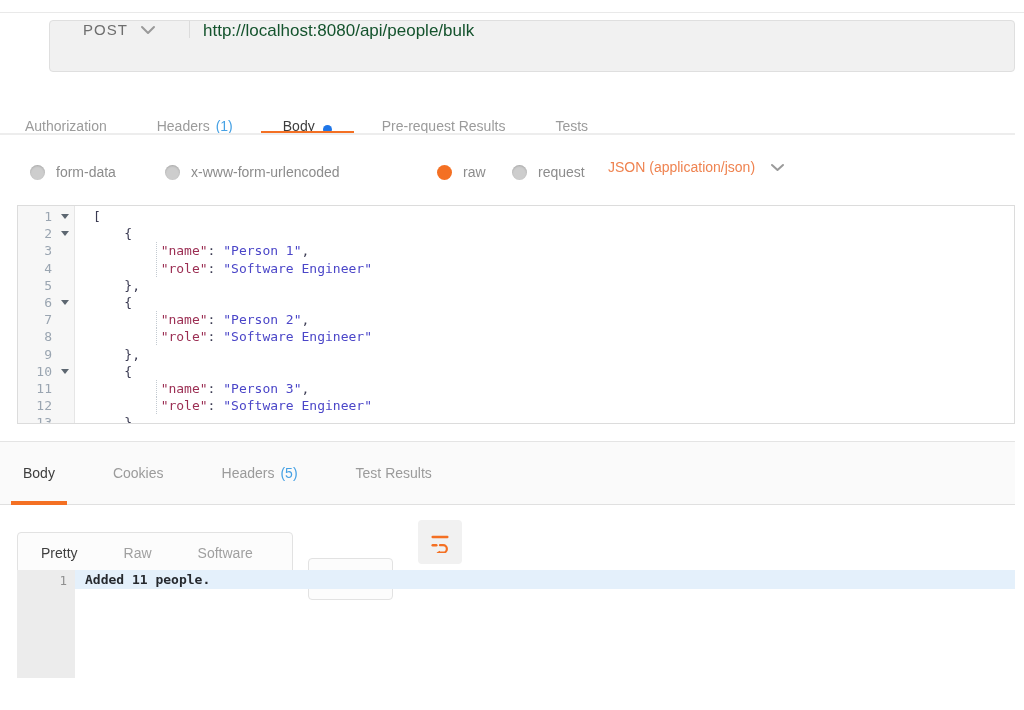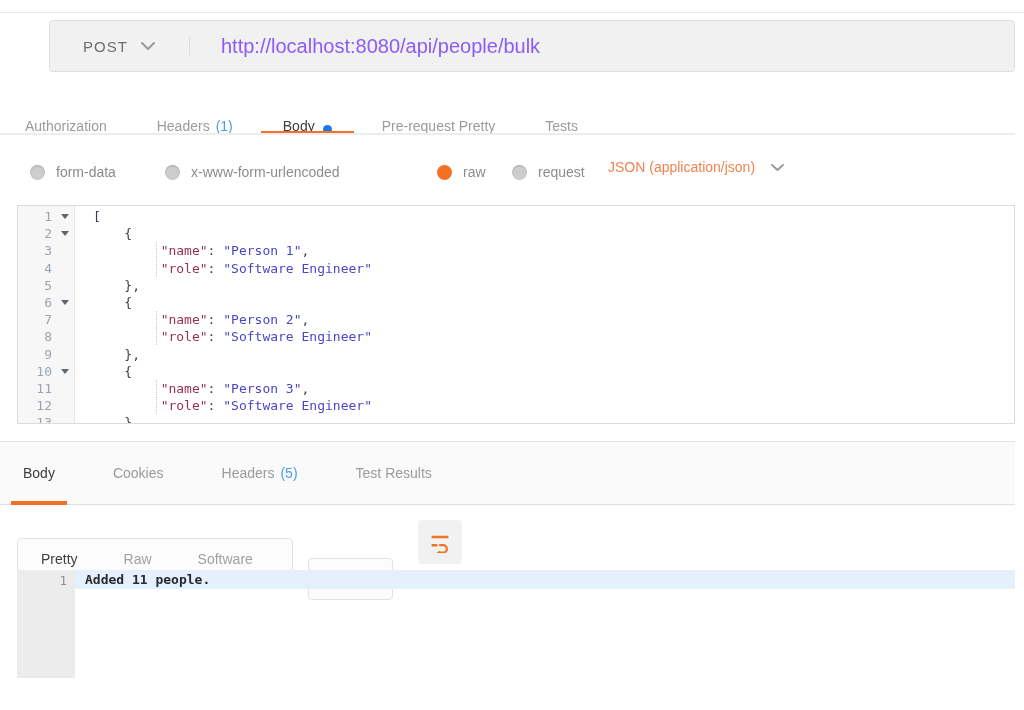--- a/index.html
+++ b/index.html
@@ -7,30 +7,30 @@
   body {
     width:1024px; height:710px; position:relative; overflow:hidden;
     font-family:"Liberation Sans", sans-serif; color:#555;
   }
   .hairline-top { position:absolute; left:0; top:12px; width:1024px; height:1px; background:#e9e9e9; }
 
   
   .urlbar {
     position:absolute; left:49px; top:20px; width:966px; height:52px;
     background:#f1f1f1; border:1px solid #dfdfdf; border-radius:4px;
-    display:flex; align-items:center;gap:18px;
+    display:flex; align-items:flex-start;
   }
   .method-box {
     width:140px; border-right:1px solid #dcdcdc; display:flex;
     align-items:center; justify-content:center; gap:12px; cursor:pointer;
   }
   .method-label { font-size:15px; color:#6e6e6e; letter-spacing:1px; }
   .url-input {
     flex:1; border:none; background:transparent; outline:none;
-    font-family:"Liberation Sans",sans-serif; font-size:20px; color:#8b5cf6;
+    font-family:"Liberation Sans",sans-serif; font-size:17px; color:#14532d;
     padding-left:13px;
   }
   .chev { display:block; }
 
   
   .req-tabs {
     position:absolute; left:3px; top:96px; height:38px;
     display:flex; gap:6px;
   }
   .req-tabs .tab {
@@ -105,21 +105,21 @@
   }
   .resp-bar .tab.active .tab-label { color:#3d3d3d; }
   .resp-bar .tab.active::after {
     content:""; position:absolute; left:0; right:0; bottom:-1px; height:4px;
     background:var(--accent-orange);
   }
 
   
   .view-row { position:absolute; left:0; top:520px; width:1015px; height:44px; }
   .seg-group {
-    position:absolute; left:17px; top:18px; height:42px; width:276px;
+    position:absolute; left:17px; top:12px; height:42px; width:276px;
     border:1px solid #e2e2e2; border-radius:4px; background:#fcfcfc;
     display:flex; align-items:center;
   }
   .seg { padding:0 23px; font-size:14px; color:#a0a0a0; cursor:pointer; }
   .seg.active { color:#3f3f3f; }
   .fmt-box {
     position:absolute; left:308px; top:1px; height:42px; width:85px;
     border:1px solid #e2e2e2; border-radius:4px; background:#fcfcfc;
     display:flex; align-items:center; justify-content:center; gap:11px; cursor:pointer;margin-top:37px;
   }
@@ -168,21 +168,21 @@
       <span class="tab-label">Headers</span>
       <span class="tab-count">(1)</span>
 
     </div>
     <div class="tab active">
       <span class="tab-label">Body</span>
 
       <span class="mod-dot"></span>
     </div>
     <div class="tab">
-      <span class="tab-label">Pre-request Pretty</span>
+      <span class="tab-label">Pre-request Results</span>
 
     </div>
     <div class="tab">
       <span class="tab-label">Tests</span>
 
     </div>
   </div>
 <div class="req-tabs-border"></div>
 
 <div class="mode-row">

